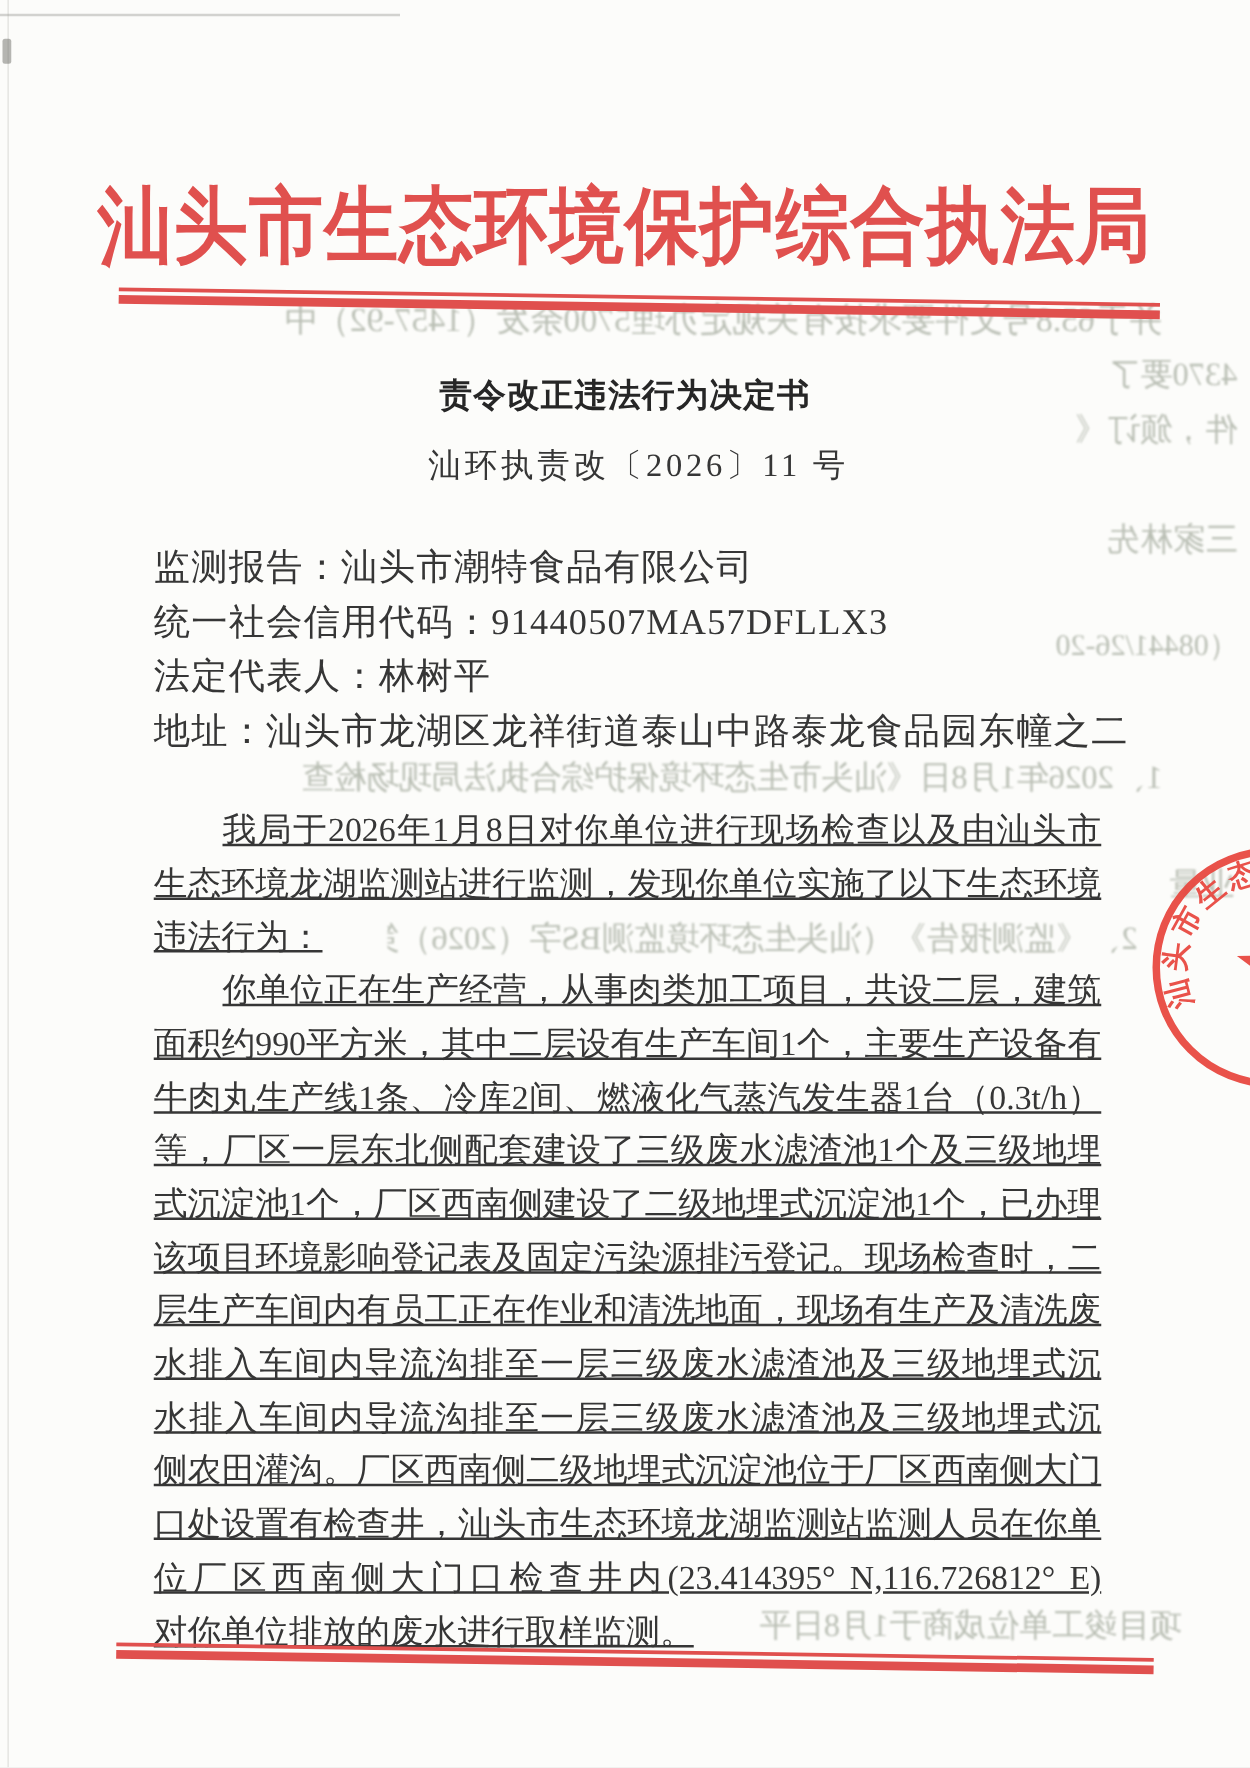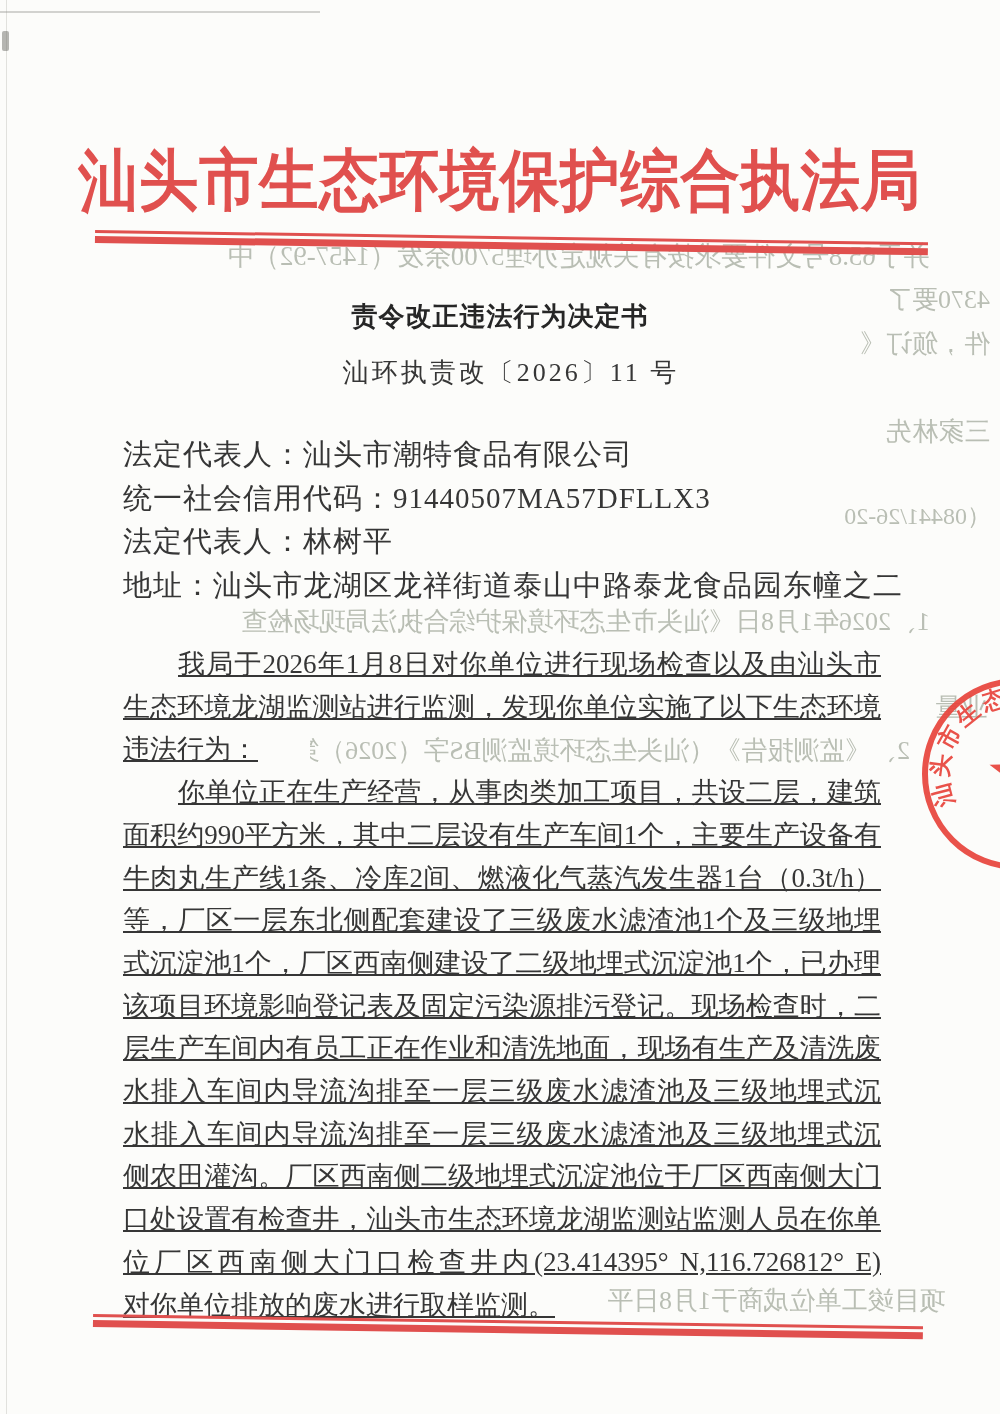--- a/index.html
+++ b/index.html
@@ -76,21 +76,21 @@
 
   <div class="rule rule-top">
     <div class="thin"></div>
     <div class="thick"></div>
   </div>
 
   <div class="doc-title">责令改正违法行为决定书</div>
   <div class="doc-number">汕环执责改〔2026〕11 号</div>
 
   <div class="party">
-      <div class="party-line">法定代表人：汕头市潮特食品有限公司</div>
+      <div class="party-line">监测报告：汕头市潮特食品有限公司</div>
       <div class="party-line">统一社会信用代码：91440507MA57DFLLX3</div>
       <div class="party-line">法定代表人：林树平</div>
       <div class="party-line">地址：汕头市龙湖区龙祥街道泰山中路泰龙食品园东幢之二</div>
     </div>
 
   <div class="body-text">
       <div class="bline first">我局于2026年1月8日对你单位进行现场检查以及由汕头市</div>
       <div class="bline">生态环境龙湖监测站进行监测，发现你单位实施了以下生态环境</div>
       <div class="bline last">违法行为：</div>
       <div class="bline first">你单位正在生产经营，从事肉类加工项目，共设二层，建筑</div>

